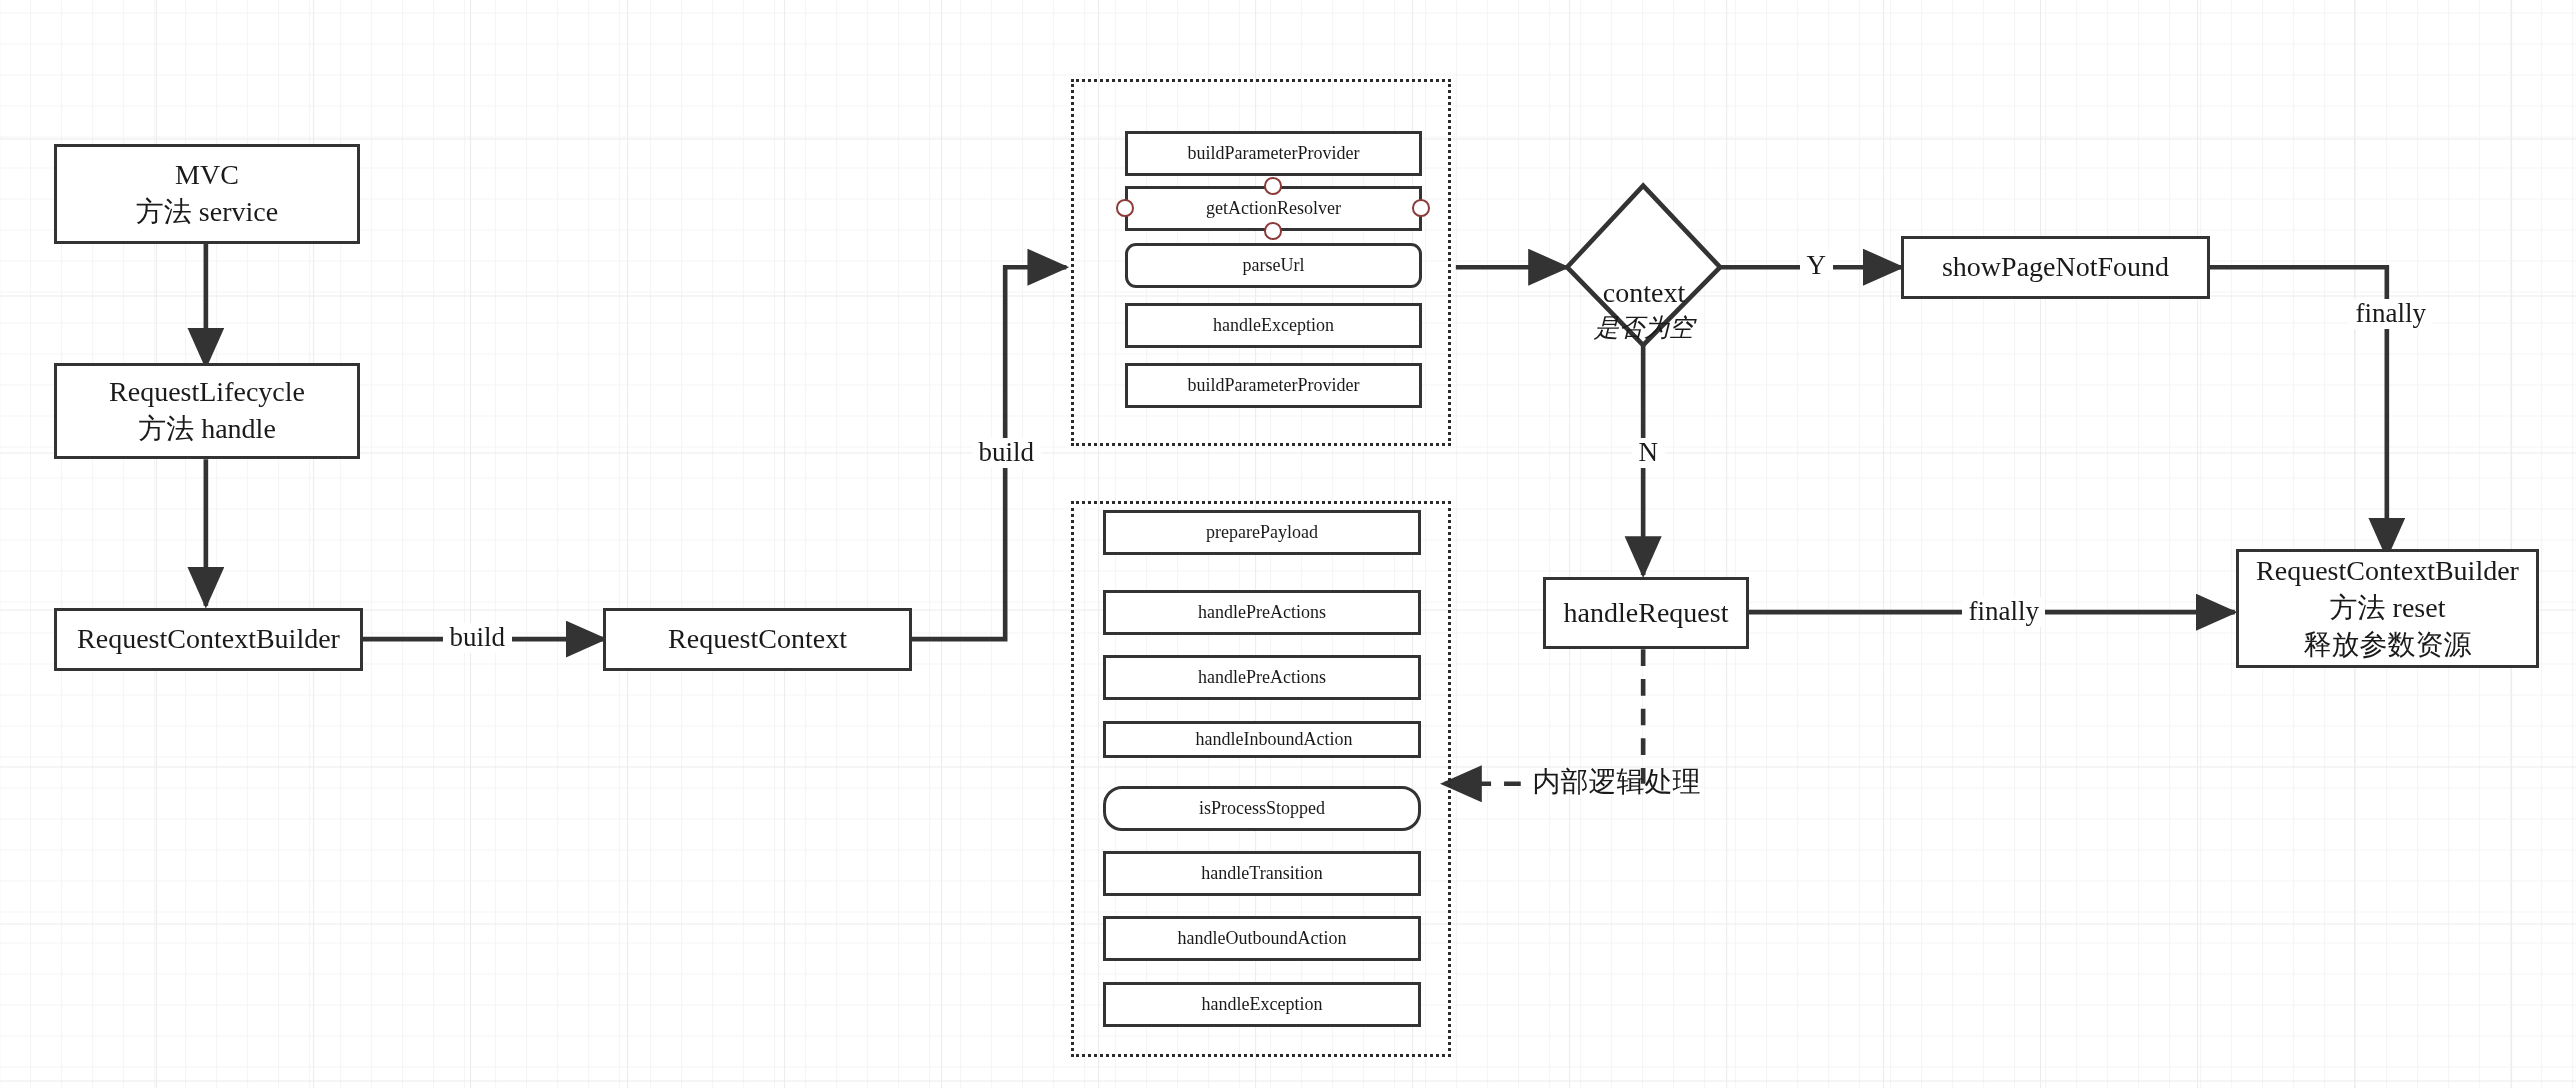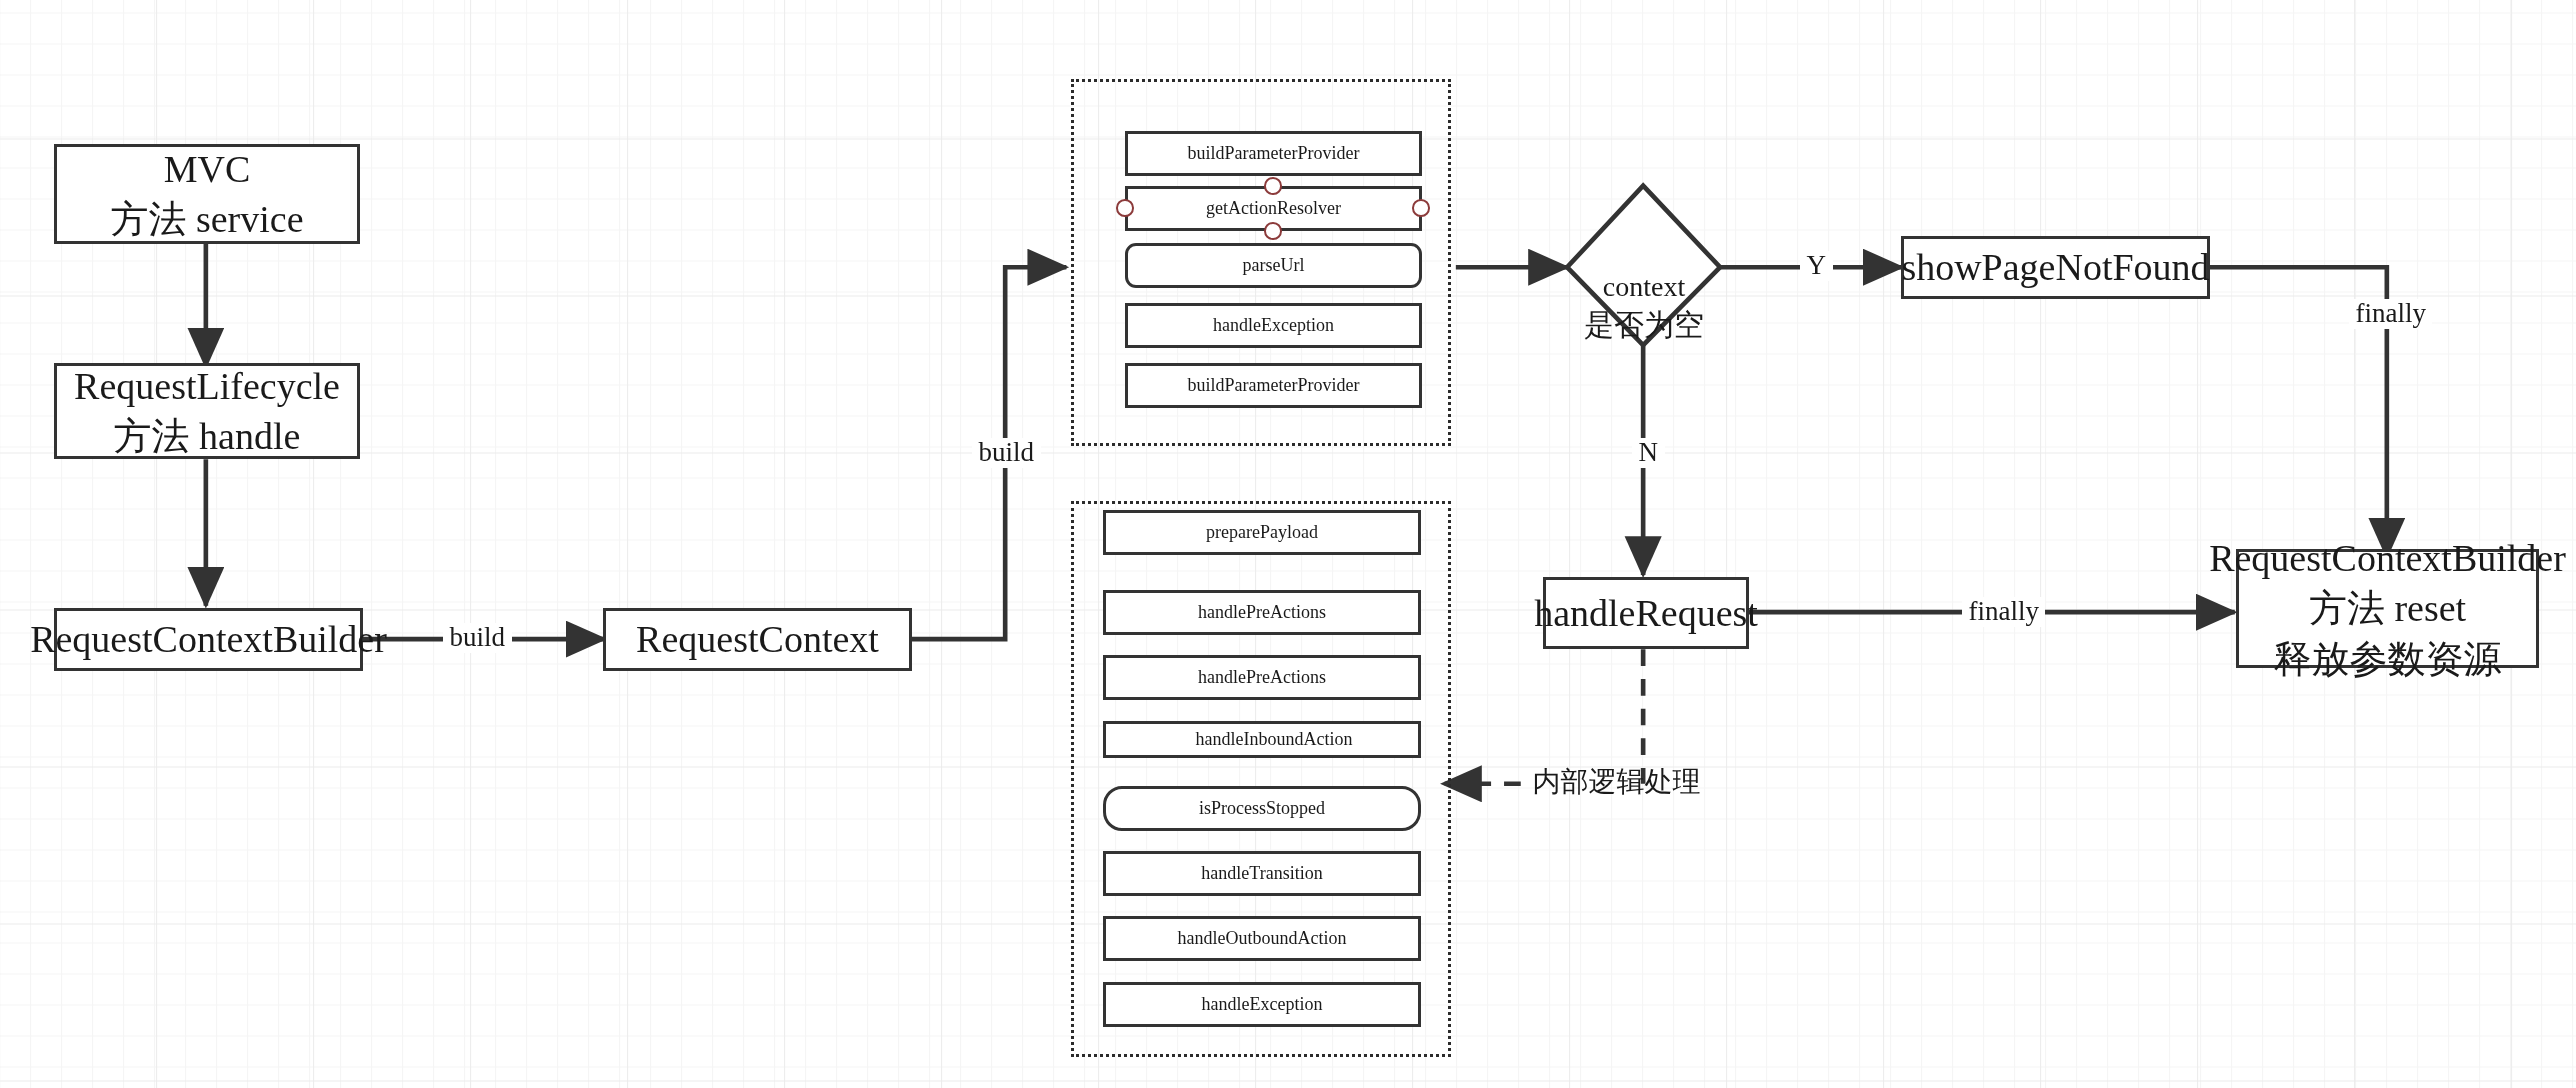--- a/index.html
+++ b/index.html
@@ -36,21 +36,21 @@
     border: 3.7px solid #333333;
     display: flex;
     align-items: center;
     justify-content: center;
     text-align: center;
     color: #1a1a1a;
     line-height: 1.32;
     white-space: pre-line;
     font-family: "Liberation Serif", "DejaVu Serif", serif;
   }
-  .node.big { font-size: 38px; }
+  .node.big { font-size: 28px; }
   .node.mid { font-size: 18px; }
   .group-box {
     position: absolute;
     box-sizing: border-box;
     border: 3.7px dotted #2b2b2b;
     background: transparent;
   }
   .diamond-wrap {
     position: absolute;
   }
@@ -147,21 +147,21 @@
 
   <div class="node big" style="left:1543px; top:577px; width:206px; height:72px;">handleRequest</div>
 
   <div class="node big" style="left:2236px; top:549px; width:303px; height:119px;">RequestContextBuilder
 方法 reset
 释放参数资源</div>
 
   <div class="diamond-wrap" style="left:1567px; top:185px; width:154px; height:159px;">
     <div class="diamond-label">
       <span>context</span>
-      <span style="font-family:'DejaVu Sans','Liberation Sans',sans-serif; font-size:30px;">是否为空</span>
+      <span style="font-family:'DejaVu Sans','Liberation Sans',sans-serif; font-size:25px;font-style:italic;">是否为空</span>
     </div>
   </div>
 
   <div class="group-box" style="left:1071px; top:79px; width:380px; height:367px;"></div>
 
   <div class="node mid" style="left:1125px; top:131px; width:297px; height:45px;">buildParameterProvider</div>
 
   <div class="node mid" style="left:1125px; top:186px; width:297px; height:45px;">getActionResolver</div>
 
   <div class="handle" style="left:1116px; top:199px;"></div>

